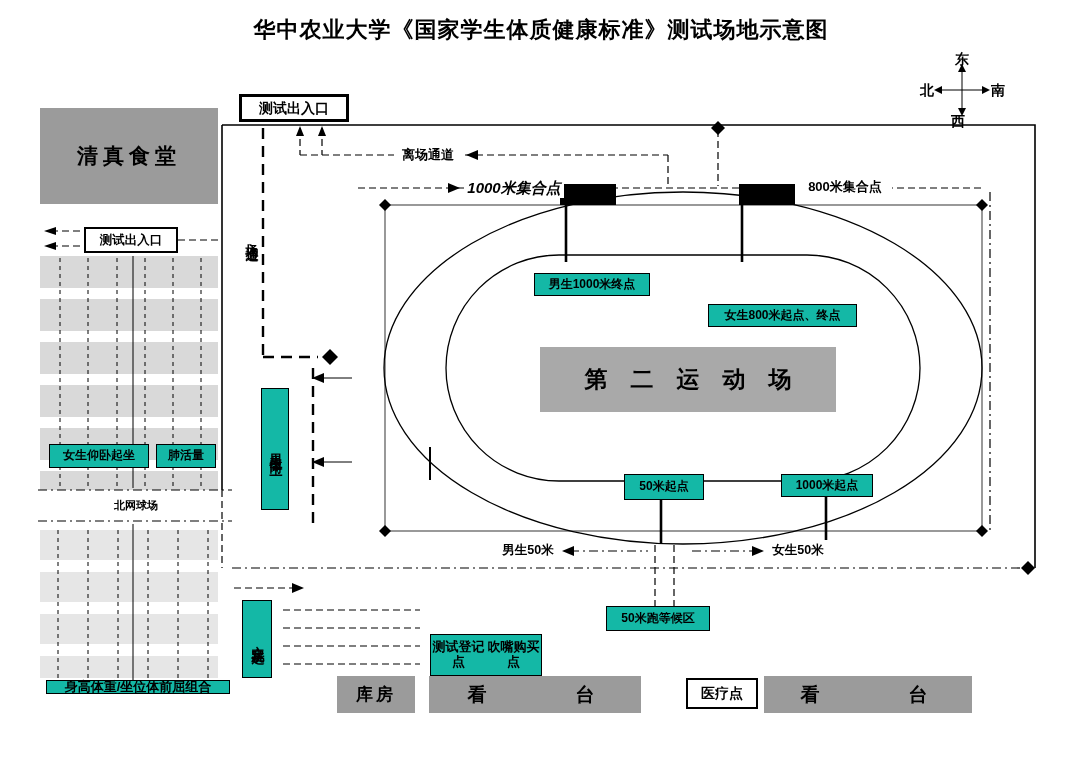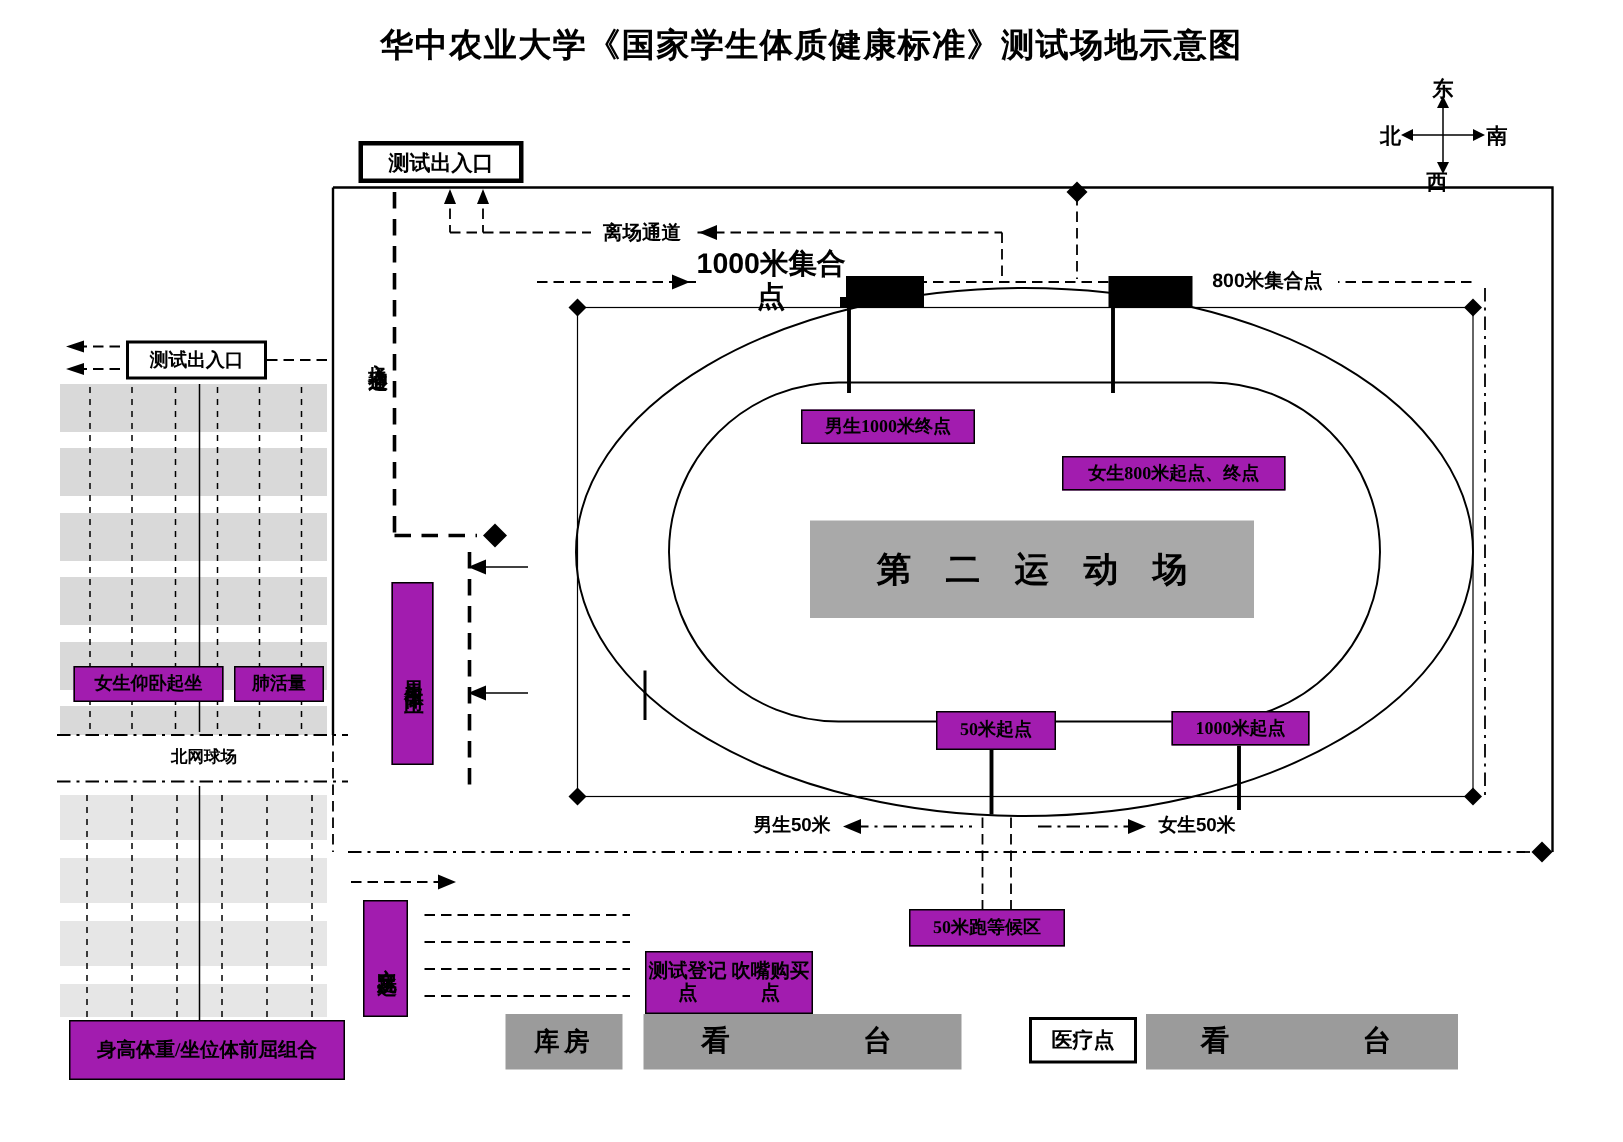--- a/index.html
+++ b/index.html
@@ -20,21 +20,21 @@
   svg .cdash{fill:none;stroke:#000;stroke-width:1;stroke-dasharray:4 4;}
   svg .bdash{fill:none;stroke:#000;stroke-width:2.4;stroke-dasharray:11 7;}
   svg .dashdot{fill:none;stroke:#000;stroke-width:1.2;stroke-dasharray:9 4 2 4;}
   svg polygon{fill:#000;stroke:none;}
   svg .fillb{fill:#000;stroke:none;}
   
   .lbl{position:absolute;z-index:2;display:flex;align-items:center;justify-content:center;
        text-align:center;font-weight:bold;color:#000;box-sizing:border-box;line-height:1.15;}
   .whitebg{background:#fff;}
   .boxed{background:#fff;border:2px solid #000;}
-  .thinbox{background:#a21caf;border:1.5px solid #000;font-family:Liberation Serif, serif;}
+  .thinbox{background:#14b8a6;border:1.5px solid #000;}
   .heavybox{background:#fff;border:3px solid #000;}
   .graybox{background:var(--building);}
   .fieldbox{background:var(--field);}
   .vtext{writing-mode:vertical-rl;text-orientation:upright;letter-spacing:2px;}
   #title{left:0;top:14px;width:1082px;height:32px;font-size:22px;letter-spacing:1px;}
   #credit{left:620px;top:728px;width:392px;height:22px;font-size:15px;justify-content:flex-end;}
   .compass{font-size:14px;width:18px;height:18px;}
 </style>
 </head>
 <body>
@@ -149,40 +149,41 @@
     </g>
   </svg>
 
   <div class="lbl" id="title">华中农业大学《国家学生体质健康标准》测试场地示意图</div>
 
   <div class="lbl compass" style="left:953px;top:50px;">东</div>
   <div class="lbl compass" style="left:918px;top:81px;">北</div>
   <div class="lbl compass" style="left:989px;top:81px;">南</div>
   <div class="lbl compass" style="left:949px;top:112px;">西</div>
 
+  <div class="lbl graybox" style="left:40px;top:108px;width:178px;height:96px;font-size:21px;letter-spacing:5px;">清真食堂</div>
 
   <div class="lbl heavybox" style="left:239px;top:94px;width:110px;height:28px;font-size:14px;">测试出入口</div>
   <div class="lbl boxed" style="left:84px;top:227px;width:94px;height:26px;font-size:12.5px;">测试出入口</div>
 
   <div class="lbl thinbox" style="left:49px;top:444px;width:100px;height:24px;font-size:12px;">女生仰卧起坐</div>
   <div class="lbl thinbox" style="left:156px;top:444px;width:60px;height:24px;font-size:12px;">肺活量</div>
 
   <div class="lbl whitebg" style="left:92px;top:493px;width:88px;height:24px;font-size:11px;">北网球场</div>
 
-  <div class="lbl thinbox" style="left:46px;top:680px;width:184px;height:40px;font-size:13px;">身高体重/坐位体前屈组合</div>
+  <div class="lbl thinbox" style="left:46px;top:680px;width:184px;height:14px;font-size:13px;">身高体重/坐位体前屈组合</div>
 
   <div class="lbl thinbox vtext" style="left:242px;top:600px;width:30px;height:78px;font-size:13px;">立定跳远</div>
 
   <div class="lbl vtext" style="left:241px;top:194px;width:20px;height:84px;font-size:13px;">入场通道</div>
 
   <div class="lbl thinbox vtext" style="left:261px;top:388px;width:28px;height:122px;font-size:13px;">男生引体向上</div>
 
   <div class="lbl whitebg" style="left:394px;top:144px;width:68px;height:22px;font-size:13px;">离场通道</div>
 
-  <div class="lbl whitebg" style="left:464px;top:177px;width:100px;height:21px;font-size:19px;">1000米集合点</div>
+  <div class="lbl whitebg" style="left:464px;top:177px;width:100px;height:21px;font-size:15px;font-style:italic;">1000米集合点</div>
   <div class="lbl whitebg" style="left:798px;top:177px;width:94px;height:21px;font-size:13px;">800米集合点</div>
 
   <div class="lbl thinbox" style="left:534px;top:273px;width:116px;height:23px;font-size:12px;">男生1000米终点</div>
   <div class="lbl thinbox" style="left:708px;top:273px;width:149px;height:23px;font-size:12px;margin-top:31px;">女生800米起点、终点</div>
 
   <div class="lbl fieldbox" style="left:540px;top:347px;width:296px;height:65px;font-size:23px;">第　二　运　动　场</div>
 
   <div class="lbl thinbox" style="left:624px;top:474px;width:80px;height:26px;font-size:12px;">50米起点</div>
   <div class="lbl thinbox" style="left:781px;top:474px;width:92px;height:23px;font-size:12px;">1000米起点</div>
 

